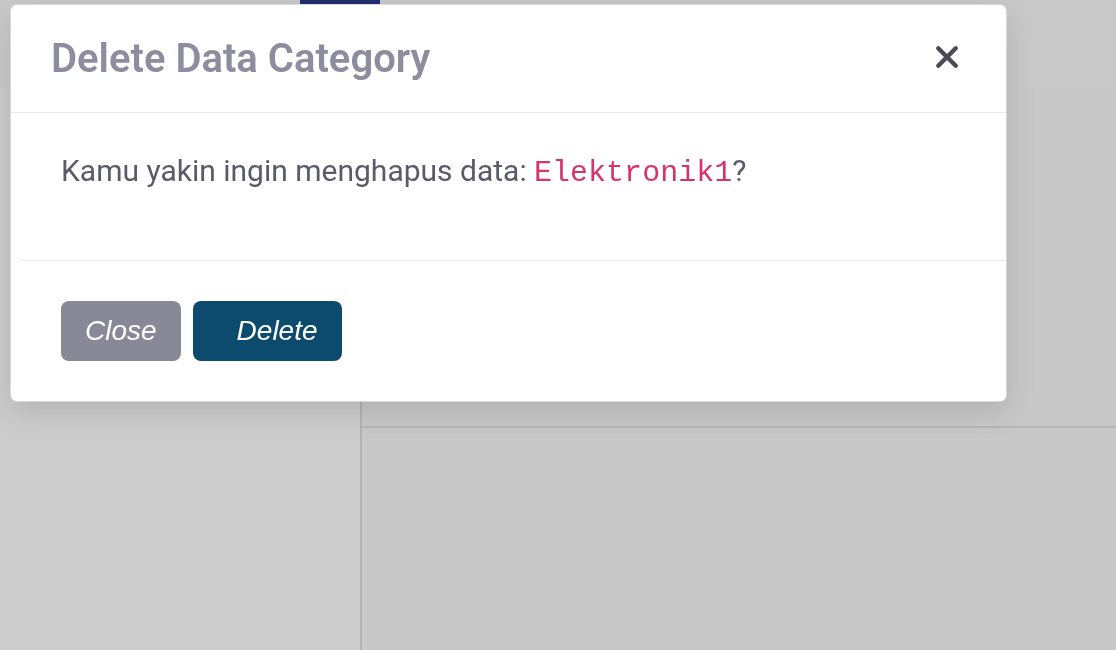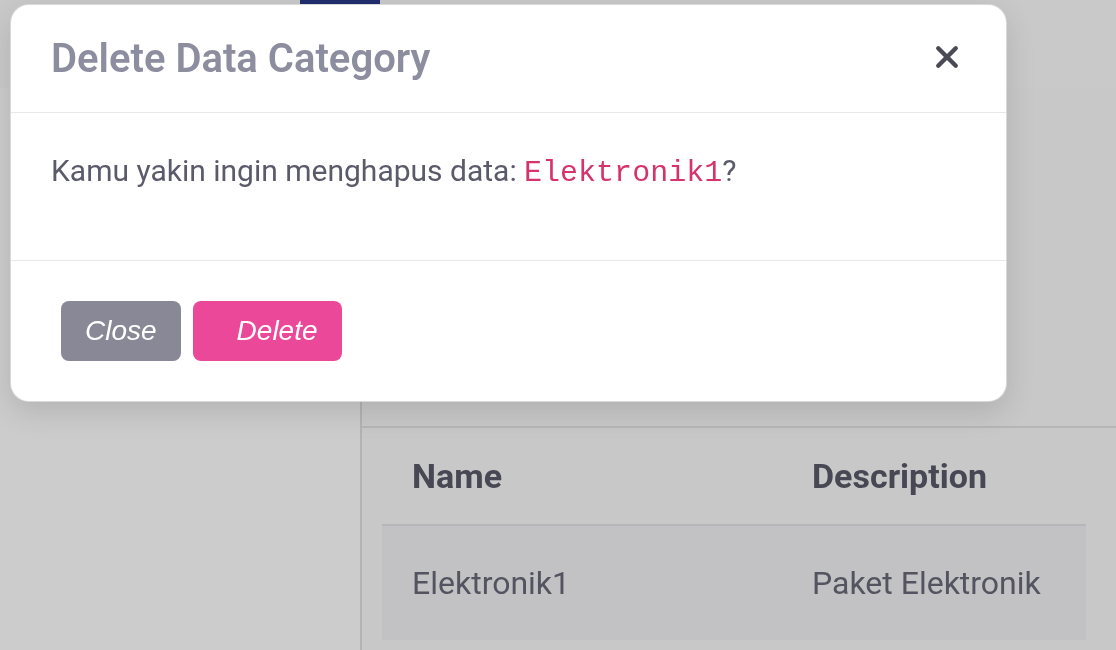--- a/index.html
+++ b/index.html
@@ -97,21 +97,21 @@
     }
 
     
     .modal {
       position: absolute;
       top: 4px;
       left: 10px;
       width: 997px;
       background: #ffffff;
       border: 1px solid rgba(0,0,0,0.15);
-      border-radius: 19px;
+      border-radius: 7px;
       box-shadow: 0 10px 30px rgba(0,0,0,0.12);
       overflow: hidden;
     }
 
     .modal-header {
       display: flex;
       align-items: center;
       justify-content: space-between;
       padding: 30px 40px 30px 40px;
       border-bottom: 1px solid #e8e8ec;
@@ -128,20 +128,21 @@
       color: #4a4a55;
       cursor: pointer;
       line-height: 1;
       padding: 0 4px;
       font-weight: 700;
     }
 
     .modal-body {
       padding: 40px 40px 70px 40px;
       border-bottom: 1px solid #e8e8ec;
+      margin-left: 10px;
     }
 
     .confirm-text {
       font-size: 30px;
       color: #5a5a6a;
     }
 
     .confirm-code {
       font-family: "SFMono-Regular", Consolas, "Liberation Mono", Menlo, monospace;
       color: #d6336c;
@@ -162,55 +163,39 @@
       cursor: pointer;
       color: #ffffff;
       font-style: italic;
     }
 
     .btn-secondary {
       background: #888896;
     }
 
     .btn-primary {
-      background: #ec4899;
+      background: #0c4a6e;
       padding-left: 44px;
     }
 
     th:first-child {
       width: 400px;
     }
   </style>
 </head>
 <body>
 
 <div class="background-content">
   <div class="top-strip">
     <div class="top-strip-accent"></div>
   </div>
   <div class="main-area">
     <div class="sidebar"></div>
     <div class="content">
       <div class="content-tabs"></div>
-      <div class="table-wrap">
-        <table>
-          <thead>
-            <tr>
-              <th>Name</th>
-              <th>Description</th>
-            </tr>
-          </thead>
-          <tbody>
-            <tr>
-              <td>Elektronik1</td>
-              <td>Paket Elektronik</td>
-            </tr>
-          </tbody>
-        </table>
-      </div>
     </div>
   </div>
 </div>
 
 <div class="backdrop"></div>
 
 <div class="modal">
   <div class="modal-header">
     <div class="modal-title">Delete Data Category</div>
     <div class="close-icon">

